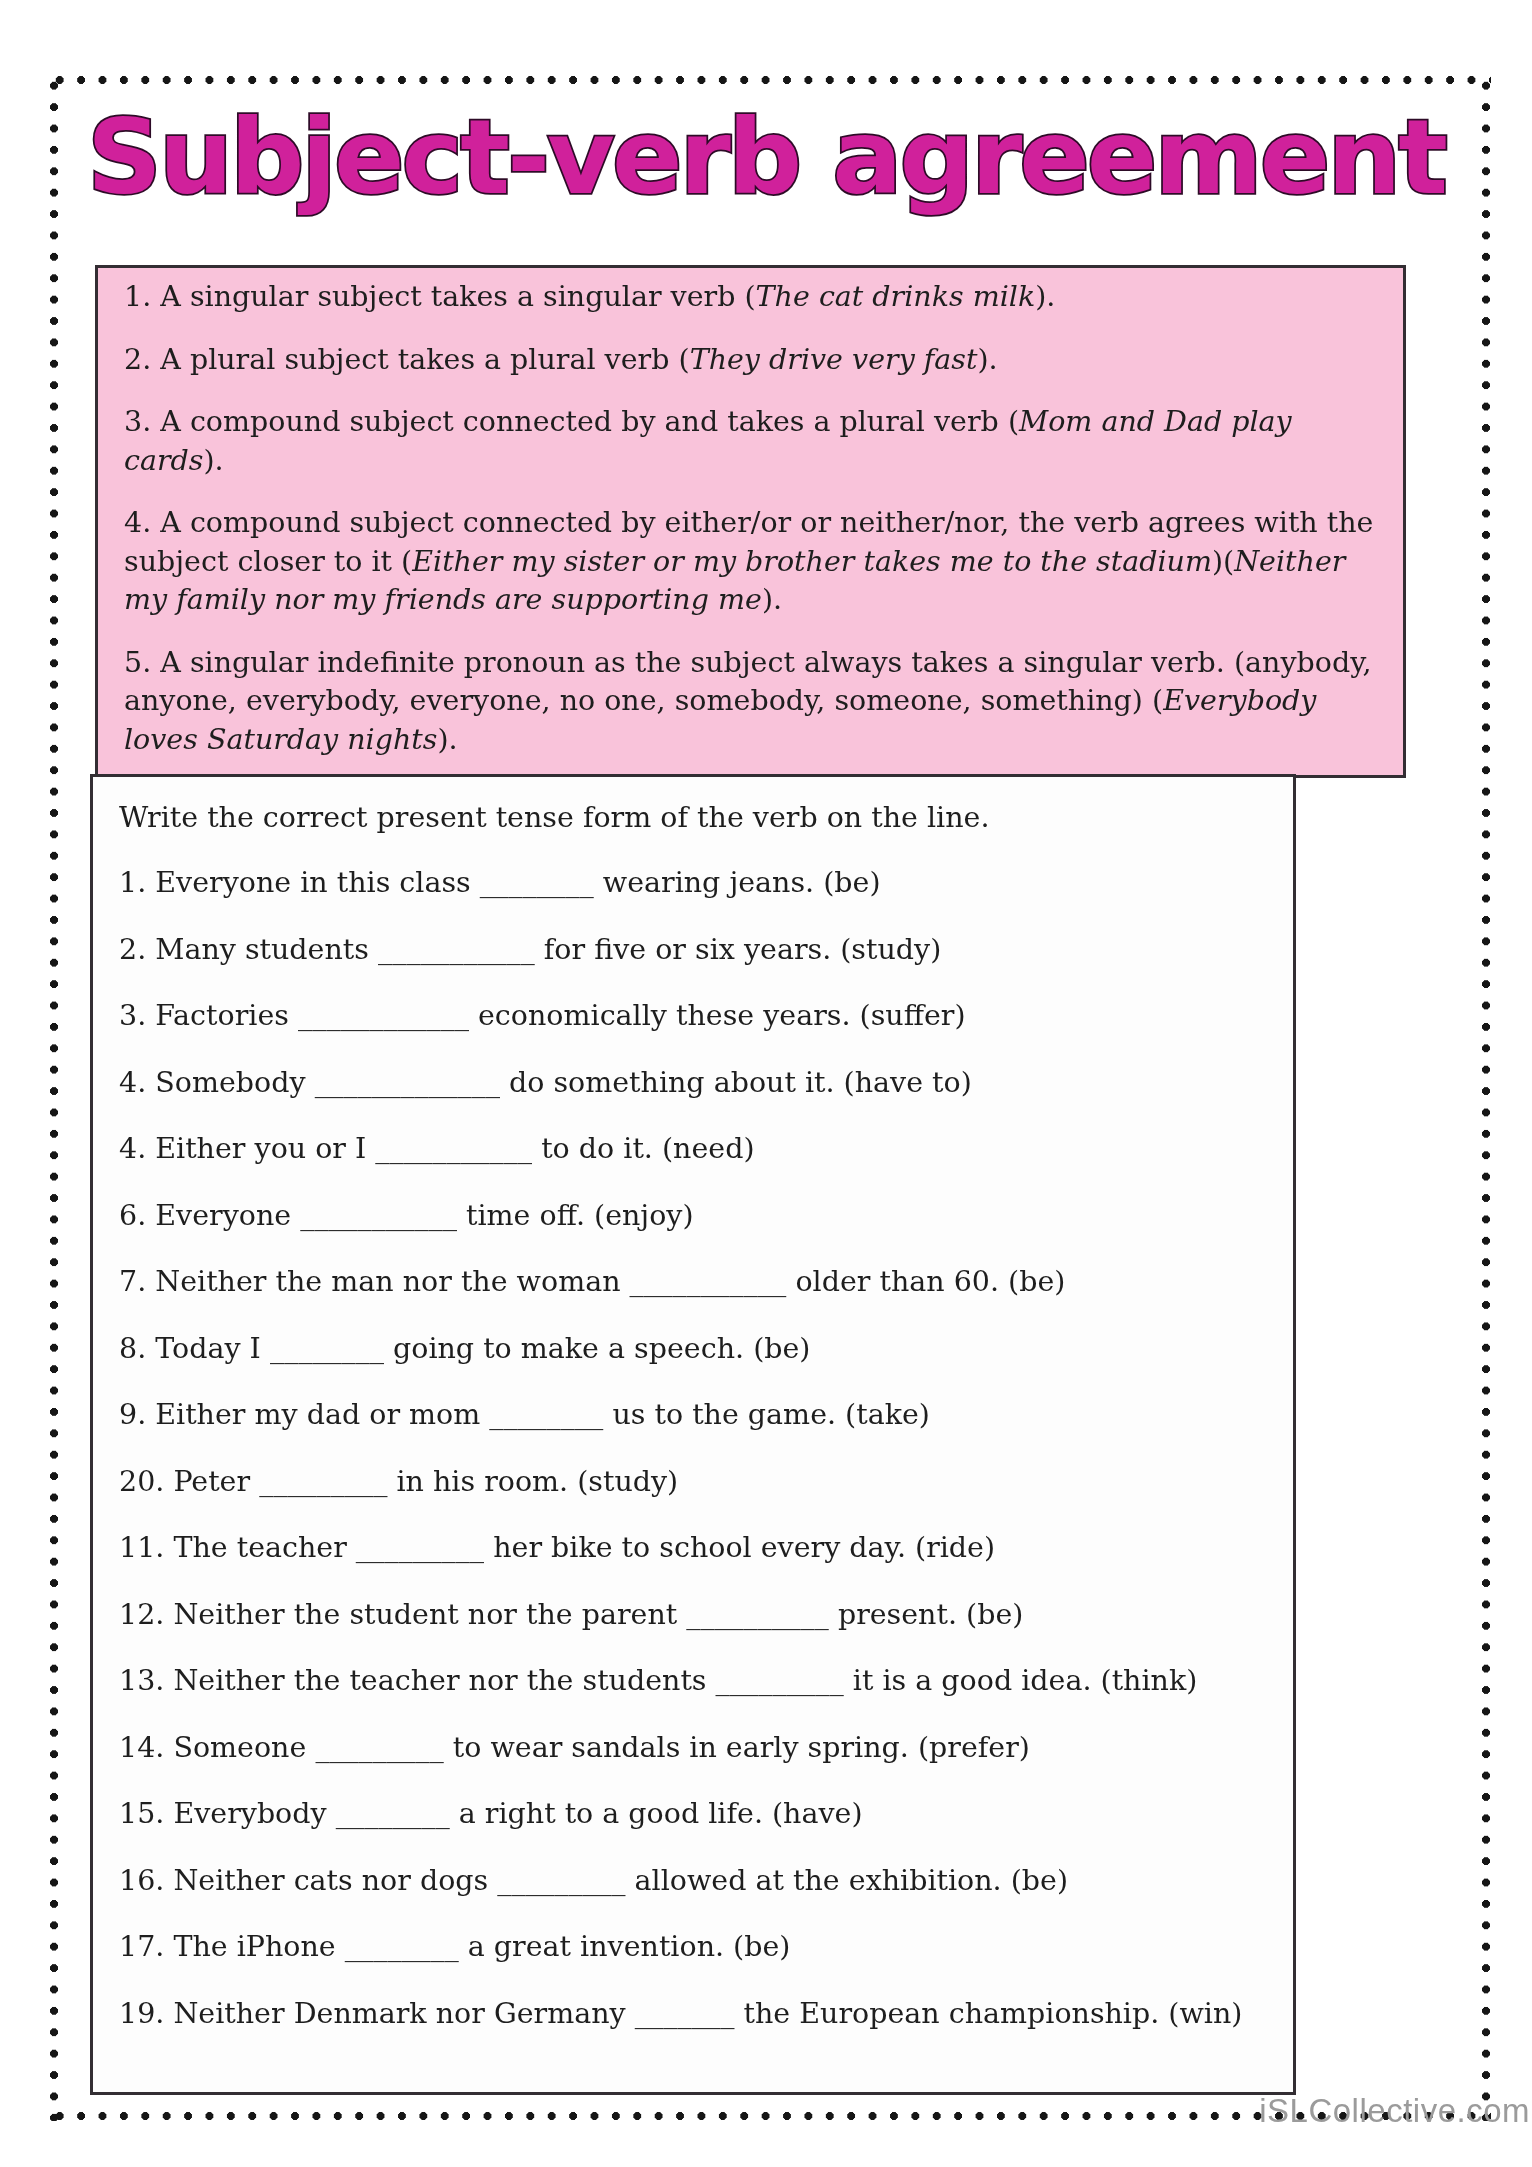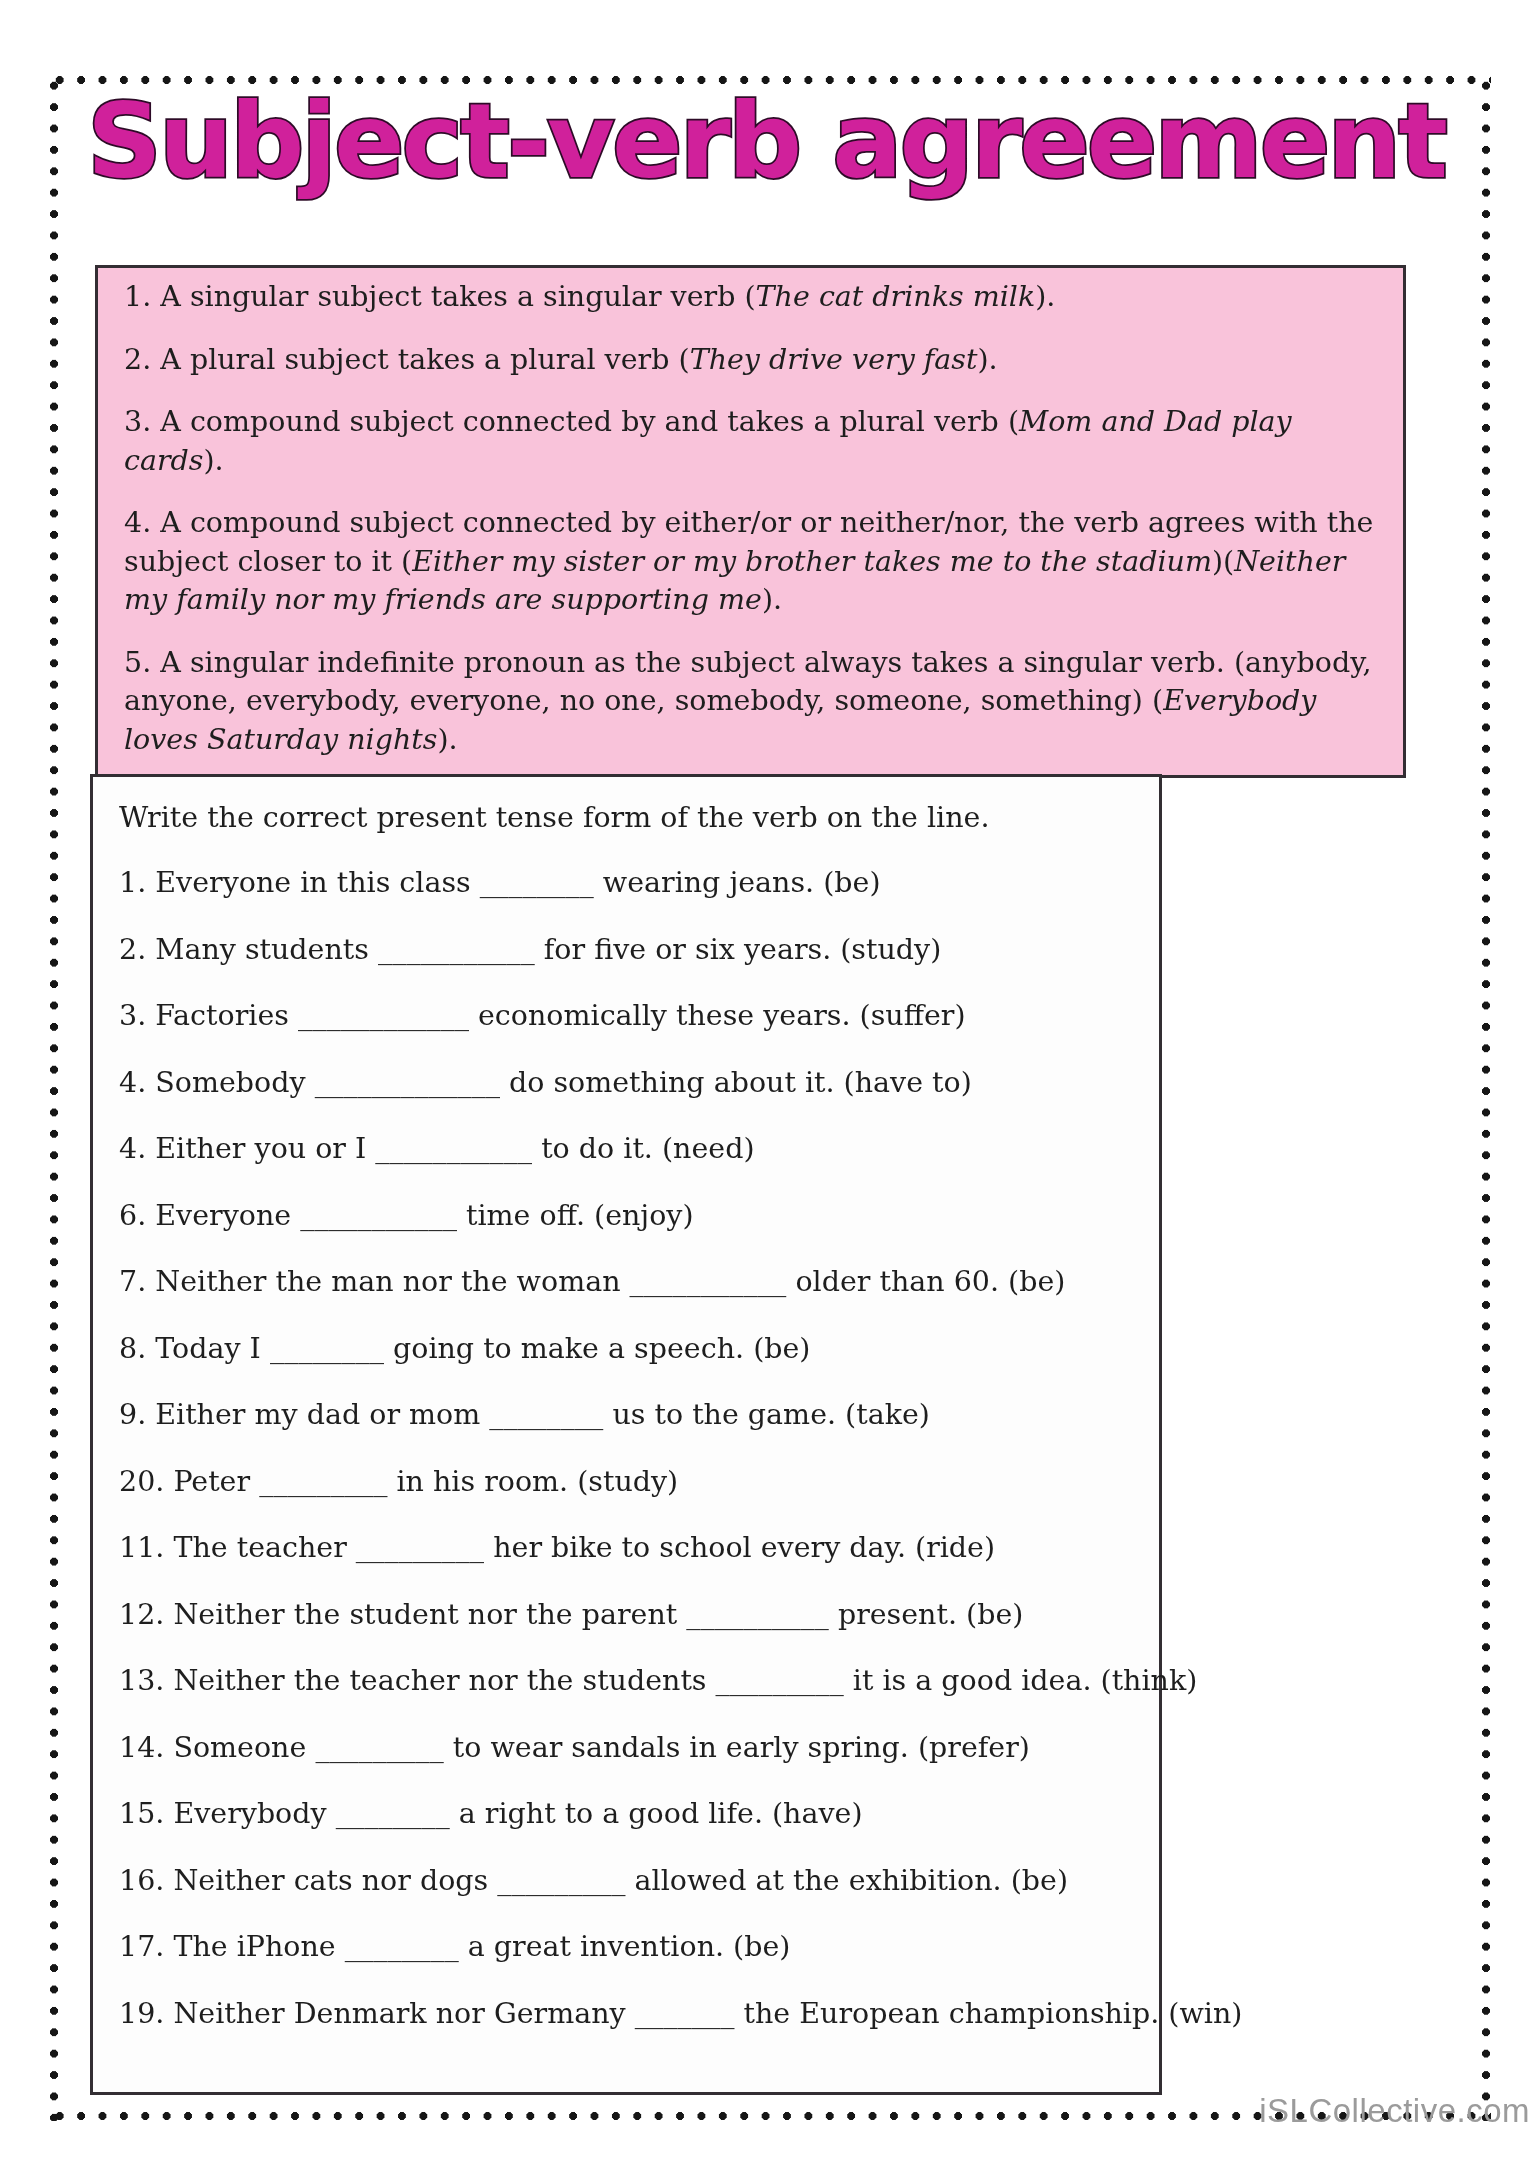--- a/index.html
+++ b/index.html
@@ -21,21 +21,21 @@
   .edge.left, .edge.right {
     top:0; bottom:0; width:10px;
     background-image:radial-gradient(circle 4.2px at center, var(--dot-border,#161616) 97%, transparent 100%);
     background-size:10px 21.4px; background-repeat:repeat-y;
   }
   .edge.left { left:0; }
   .edge.right { right:0; }
 
   
   .title {
-    position:absolute; left:60px; right:60px; top:76px; margin:0;
+    position:absolute; left:60px; right:60px; top:92px; margin:0;
     text-align:center;
     font-family:"DejaVu Sans","Liberation Sans",sans-serif;
     font-weight:bold; font-size:104px; letter-spacing:-3px; line-height:1.25;
     color:var(--title-fill,#d0219b);
     -webkit-text-stroke:3.5px var(--title-outline,#2d0b27);
     paint-order:stroke fill;
   }
 
   
   .rules-box {
@@ -43,21 +43,21 @@
     background:var(--rules-box-bg,#f9c3da);
     border:3px solid var(--box-border,#332e33);
     padding:10px 26px 14px 26px;
   }
   .rule { margin:0 0 24px 0; font-size:28.5px; line-height:38.5px; }
   .rule:last-child { margin-bottom:2px; }
   .rule em { font-style:italic; }
 
   
   .exercise-box {
-    position:absolute; left:90px; top:774px; width:1072px; height:1321px; box-sizing:border-box;
+    position:absolute; left:90px; top:774px; width:1206px; height:1321px; box-sizing:border-box;
     background:#fdfdfd;
     border:3px solid var(--box-border,#332e33);
     padding:16px 26px 10px 26px;
   }
   .instruction { margin:6px 0 27px 0; font-size:28.5px; line-height:38px; }
   .question { margin:0 0 28.5px 0; font-size:28.5px; line-height:38px; white-space:nowrap; }
 
   
   .watermark {
     position:absolute; top:2092px; right:2px; z-index:5;

